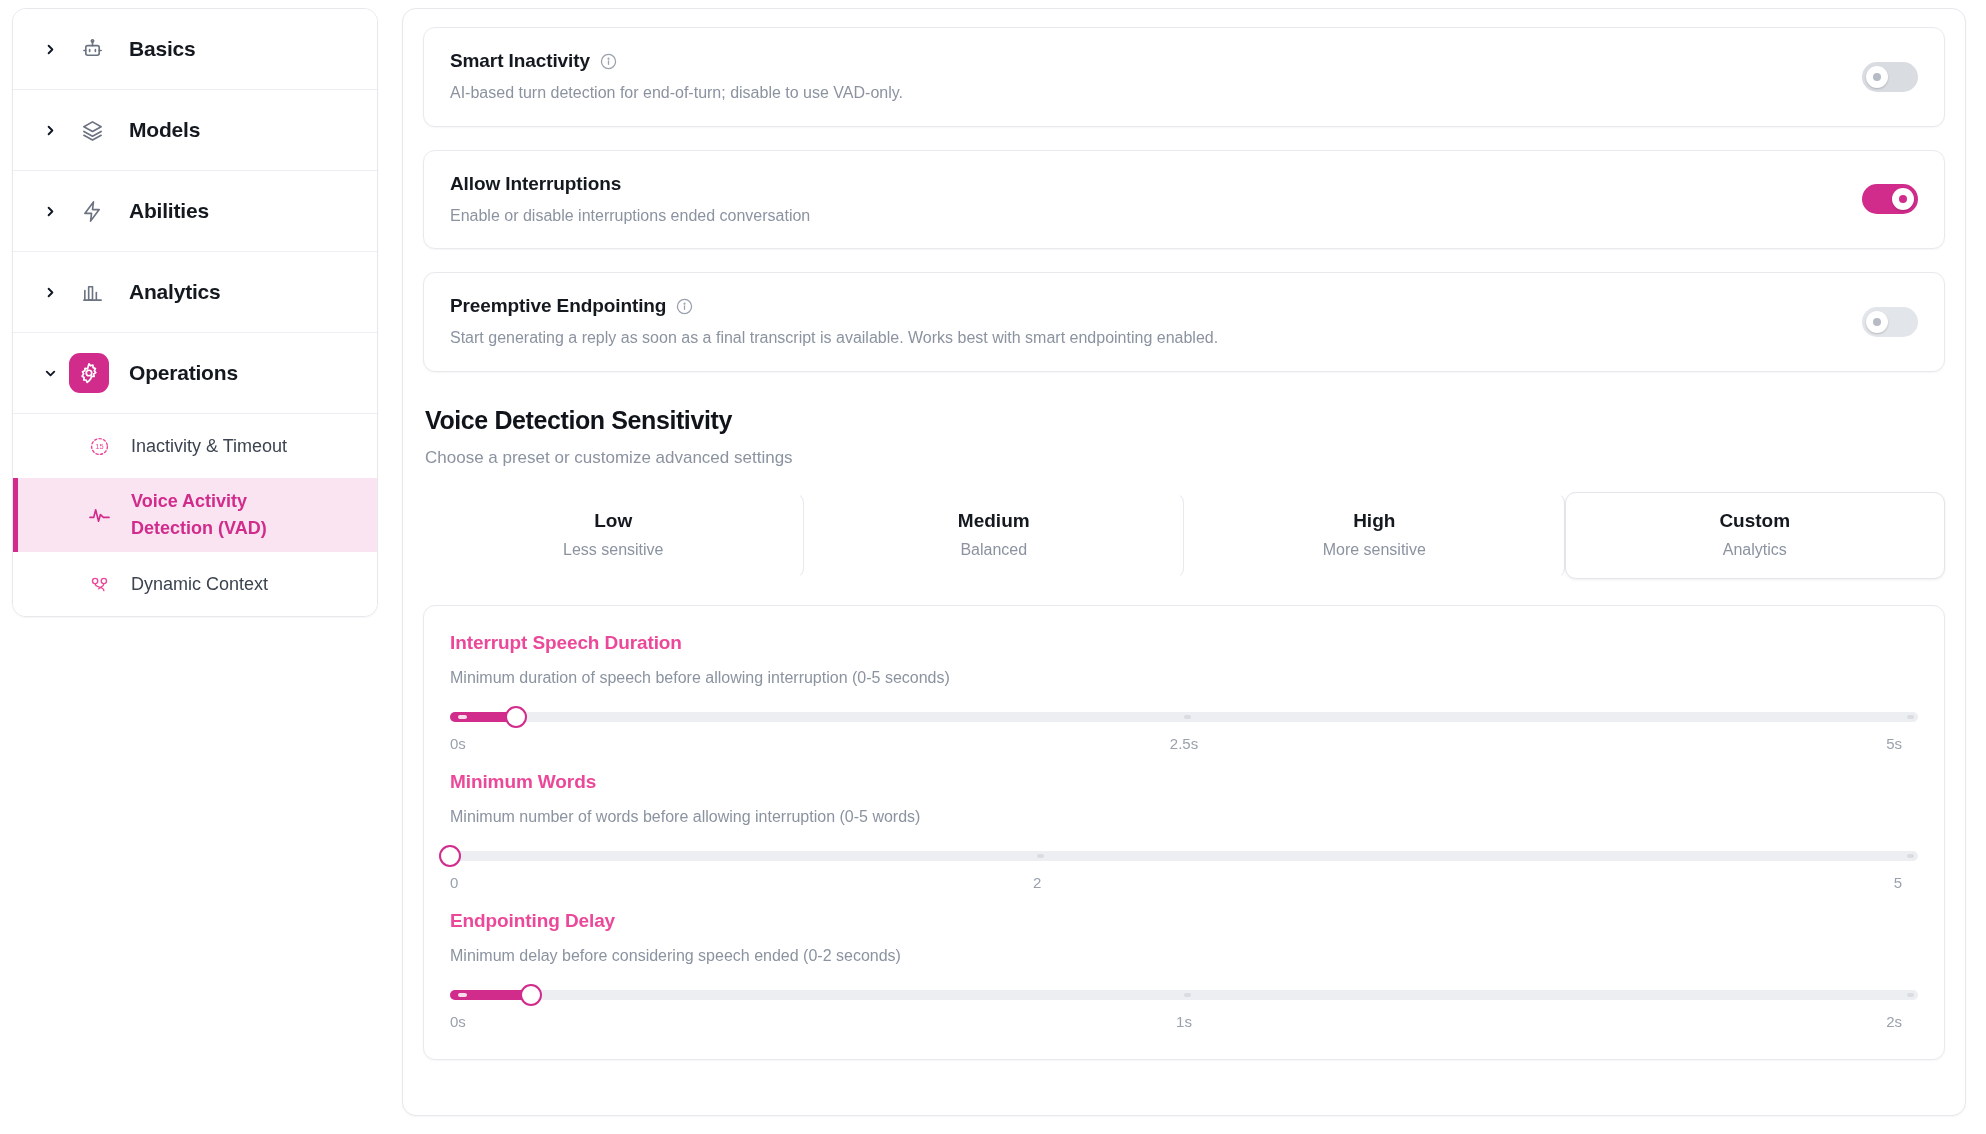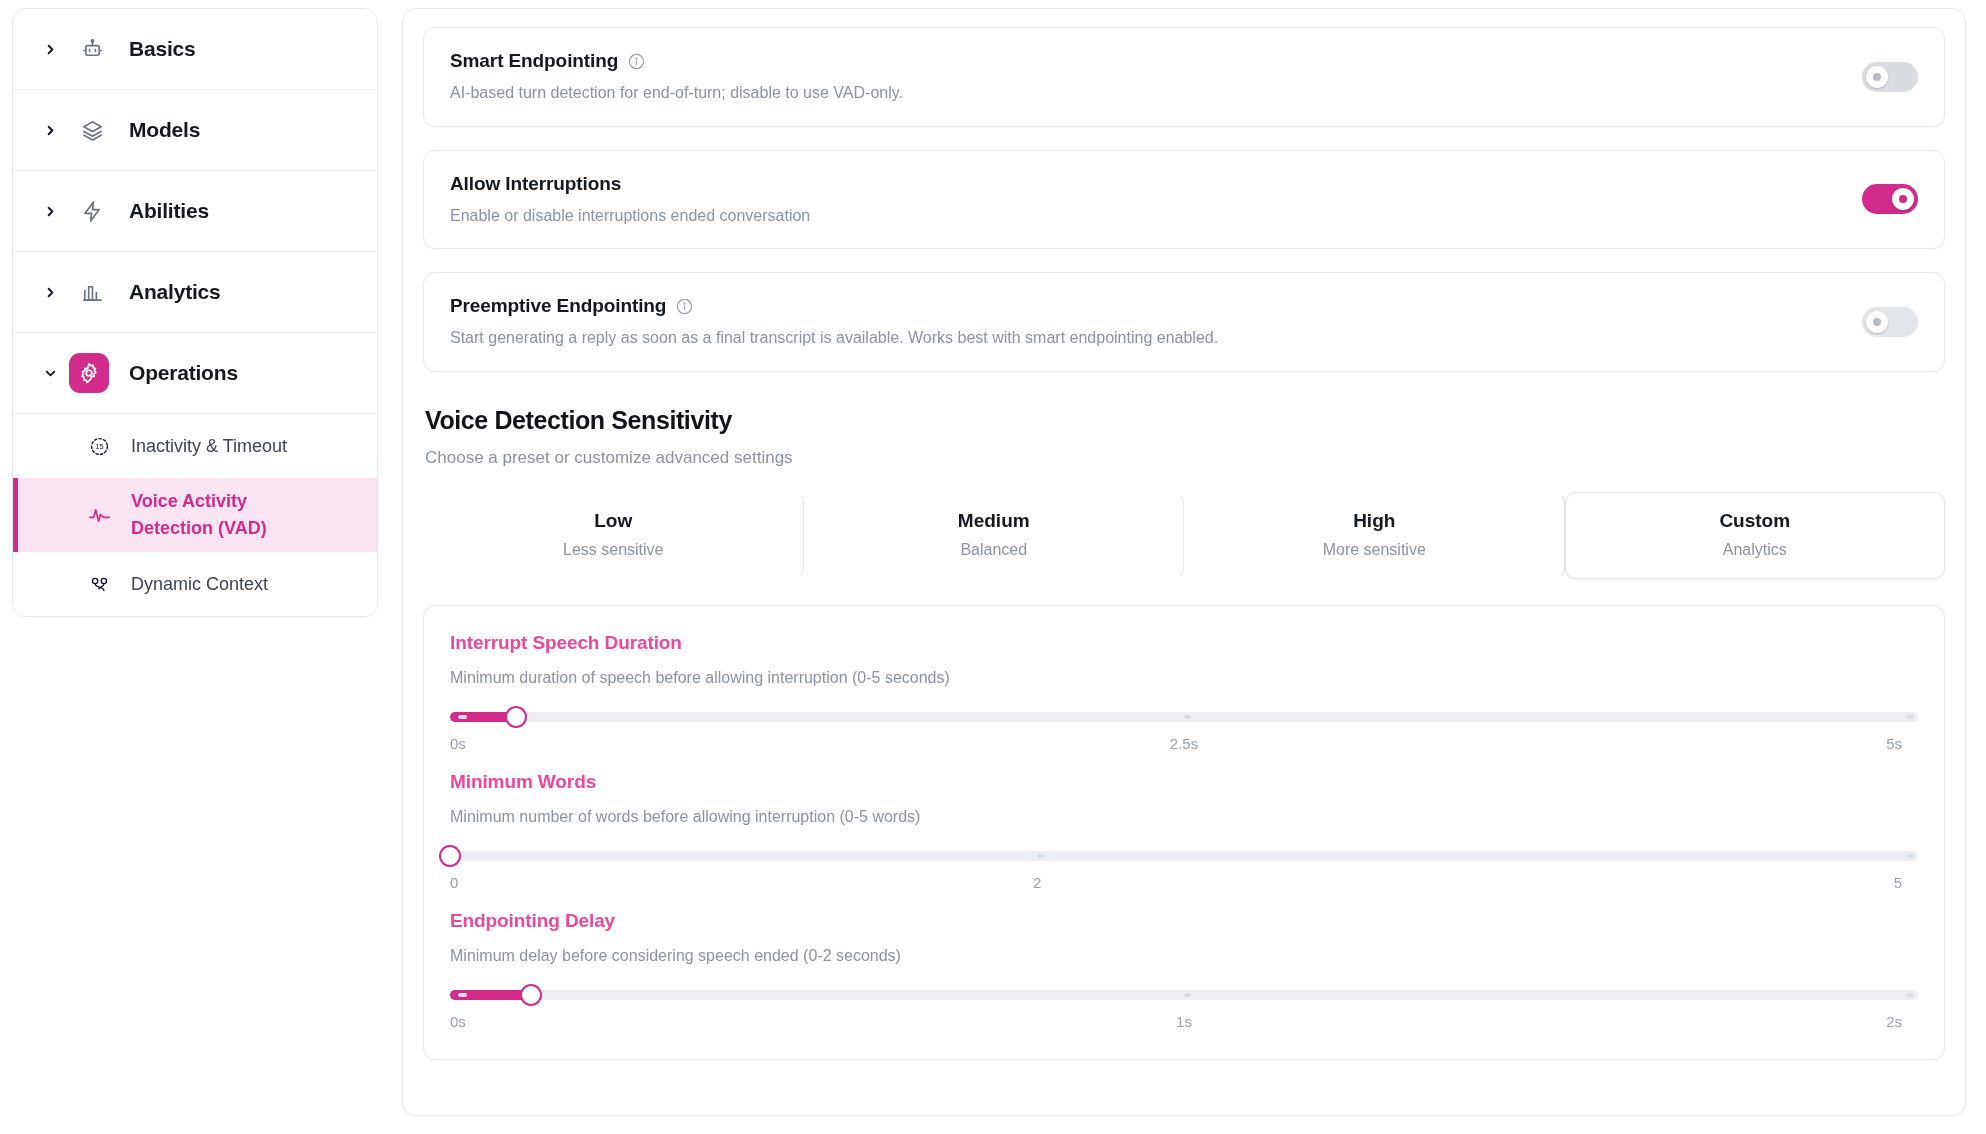--- a/index.html
+++ b/index.html
@@ -65,21 +65,21 @@
     align-items: center;
     min-height: 64px;
     padding: 10px 18px 10px 66px;
     cursor: pointer;
     position: relative;
     background: #fff;
   }
   .sub-item .s-icon {
     width: 40px; flex: 0 0 40px;
     display: flex; align-items: center; justify-content: center;
-    color: #0f172a;
+    color: #ec4899;
   }
   .sub-item .s-label {
     font-size: 18px;
     color: #3c4450;
     padding-left: 12px;
     line-height: 1.5;
     max-width: 215px;
   }
   .sub-item.active {
     background: #fbe4f1;
@@ -367,21 +367,21 @@
 
     </div>
   </aside>
 
   <main class="main">
     <div class="main-card">
 
       <div class="toggle-card">
         <div class="tc-text">
           <div class="tc-title-row">
-            <span class="tc-title">Smart Endpointing</span>
+            <span class="tc-title">Smart Inactivity</span>
             <span class="info-icon">
               <svg width="17" height="17" viewBox="0 0 24 24" fill="none" stroke="currentColor" stroke-width="1.8" stroke-linecap="round">
                   <circle cx="12" cy="12" r="10"></circle>
                   <path d="M12 16v-5"></path>
                   <circle cx="12" cy="8" r=".6" fill="currentColor"></circle>
                 </svg>
             </span>
           </div>
           <div class="tc-desc">AI-based turn detection for end-of-turn; disable to use VAD-only.</div>
         </div>

